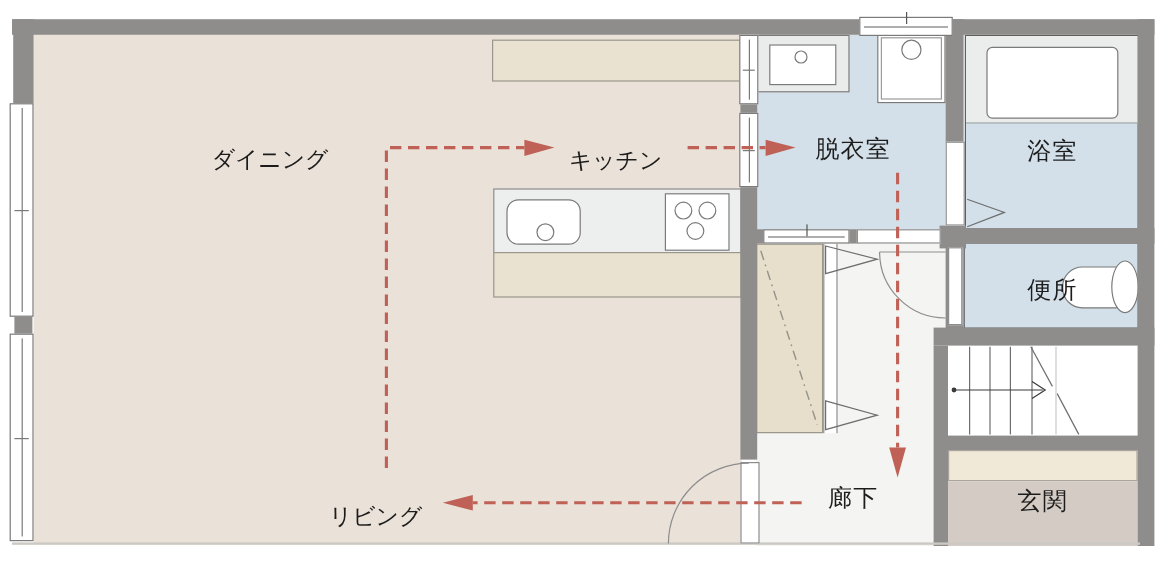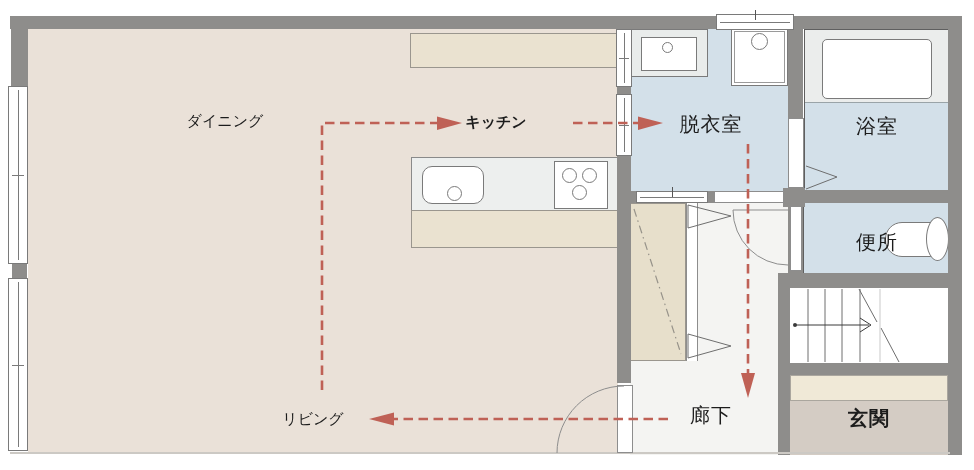--- a/index.html
+++ b/index.html
@@ -27,21 +27,21 @@
   .window-v::before{content:"";position:absolute;left:50%;top:3px;bottom:3px;border-left:1px solid #7a7a7a;}
   .window-v::after{content:"";position:absolute;top:50%;left:15%;width:70%;border-top:1px solid #7a7a7a;}
   .window-h::before{content:"";position:absolute;top:50%;left:3px;right:3px;border-top:1px solid #7a7a7a;}
   .window-h::after{content:"";position:absolute;left:50%;top:-5px;height:10px;border-left:1px solid #555;}
   .gap{background:#ffffff;border:1px solid #8d8d8d;}
   
   .room-label{
     position:absolute;transform:translate(-50%,-50%);white-space:nowrap;
     color:var(--label-text,#1c1c1c);font-size:20px;letter-spacing:1px;
   }
-  .room-label.kana{font-size:15px;letter-spacing:0;}
+  .room-label.kana{font-size:19px;letter-spacing:0;margin-top:12px;}
   svg{position:absolute;left:0;top:0;pointer-events:none;}
 </style>
 </head>
 <body>
 
 <div id="stage">
 
   <div class="abs floor-dining" style="left:28px;top:29px;width:590px;height:424px;"></div>
   <div class="abs floor-wet" style="left:630px;top:29px;width:158px;height:162px;"></div>
   <div class="abs floor-hall" style="left:630px;top:203px;width:158px;height:252px;"></div>
@@ -158,21 +158,21 @@
     </g>
     <g style="fill:var(--flow-arrow,#bf6156)">
       <polygon points="437,116.5 462,123 437,130"></polygon>
       <polygon points="638,116.5 663,123 638,130"></polygon>
       <polygon points="741,373 755,373 748,398"></polygon>
       <polygon points="394,412.5 394,425.5 369,419"></polygon>
     </g>
   </svg>
 
   <div class="room-label kana" style="left:225px;top:121px;">ダイニング</div>
-  <div class="room-label kana" style="left:496px;top:122px;font-weight:bold;">キッチン</div>
+  <div class="room-label kana" style="left:513px;top:122px;">キッチン</div>
   <div class="room-label" style="left:711px;top:124px;">脱衣室</div>
   <div class="room-label" style="left:877px;top:126px;">浴室</div>
   <div class="room-label" style="left:877px;top:242px;">便所</div>
   <div class="room-label" style="left:711px;top:415px;font-family:Liberation Serif, serif;">廊下</div>
-  <div class="room-label" style="left:869px;top:418px;font-weight:bold;">玄関</div>
+  <div class="room-label" style="left:869px;top:418px;">玄関</div>
   <div class="room-label kana" style="left:313px;top:419px;">リビング</div>
 
 </div>
 
 </body></html>

